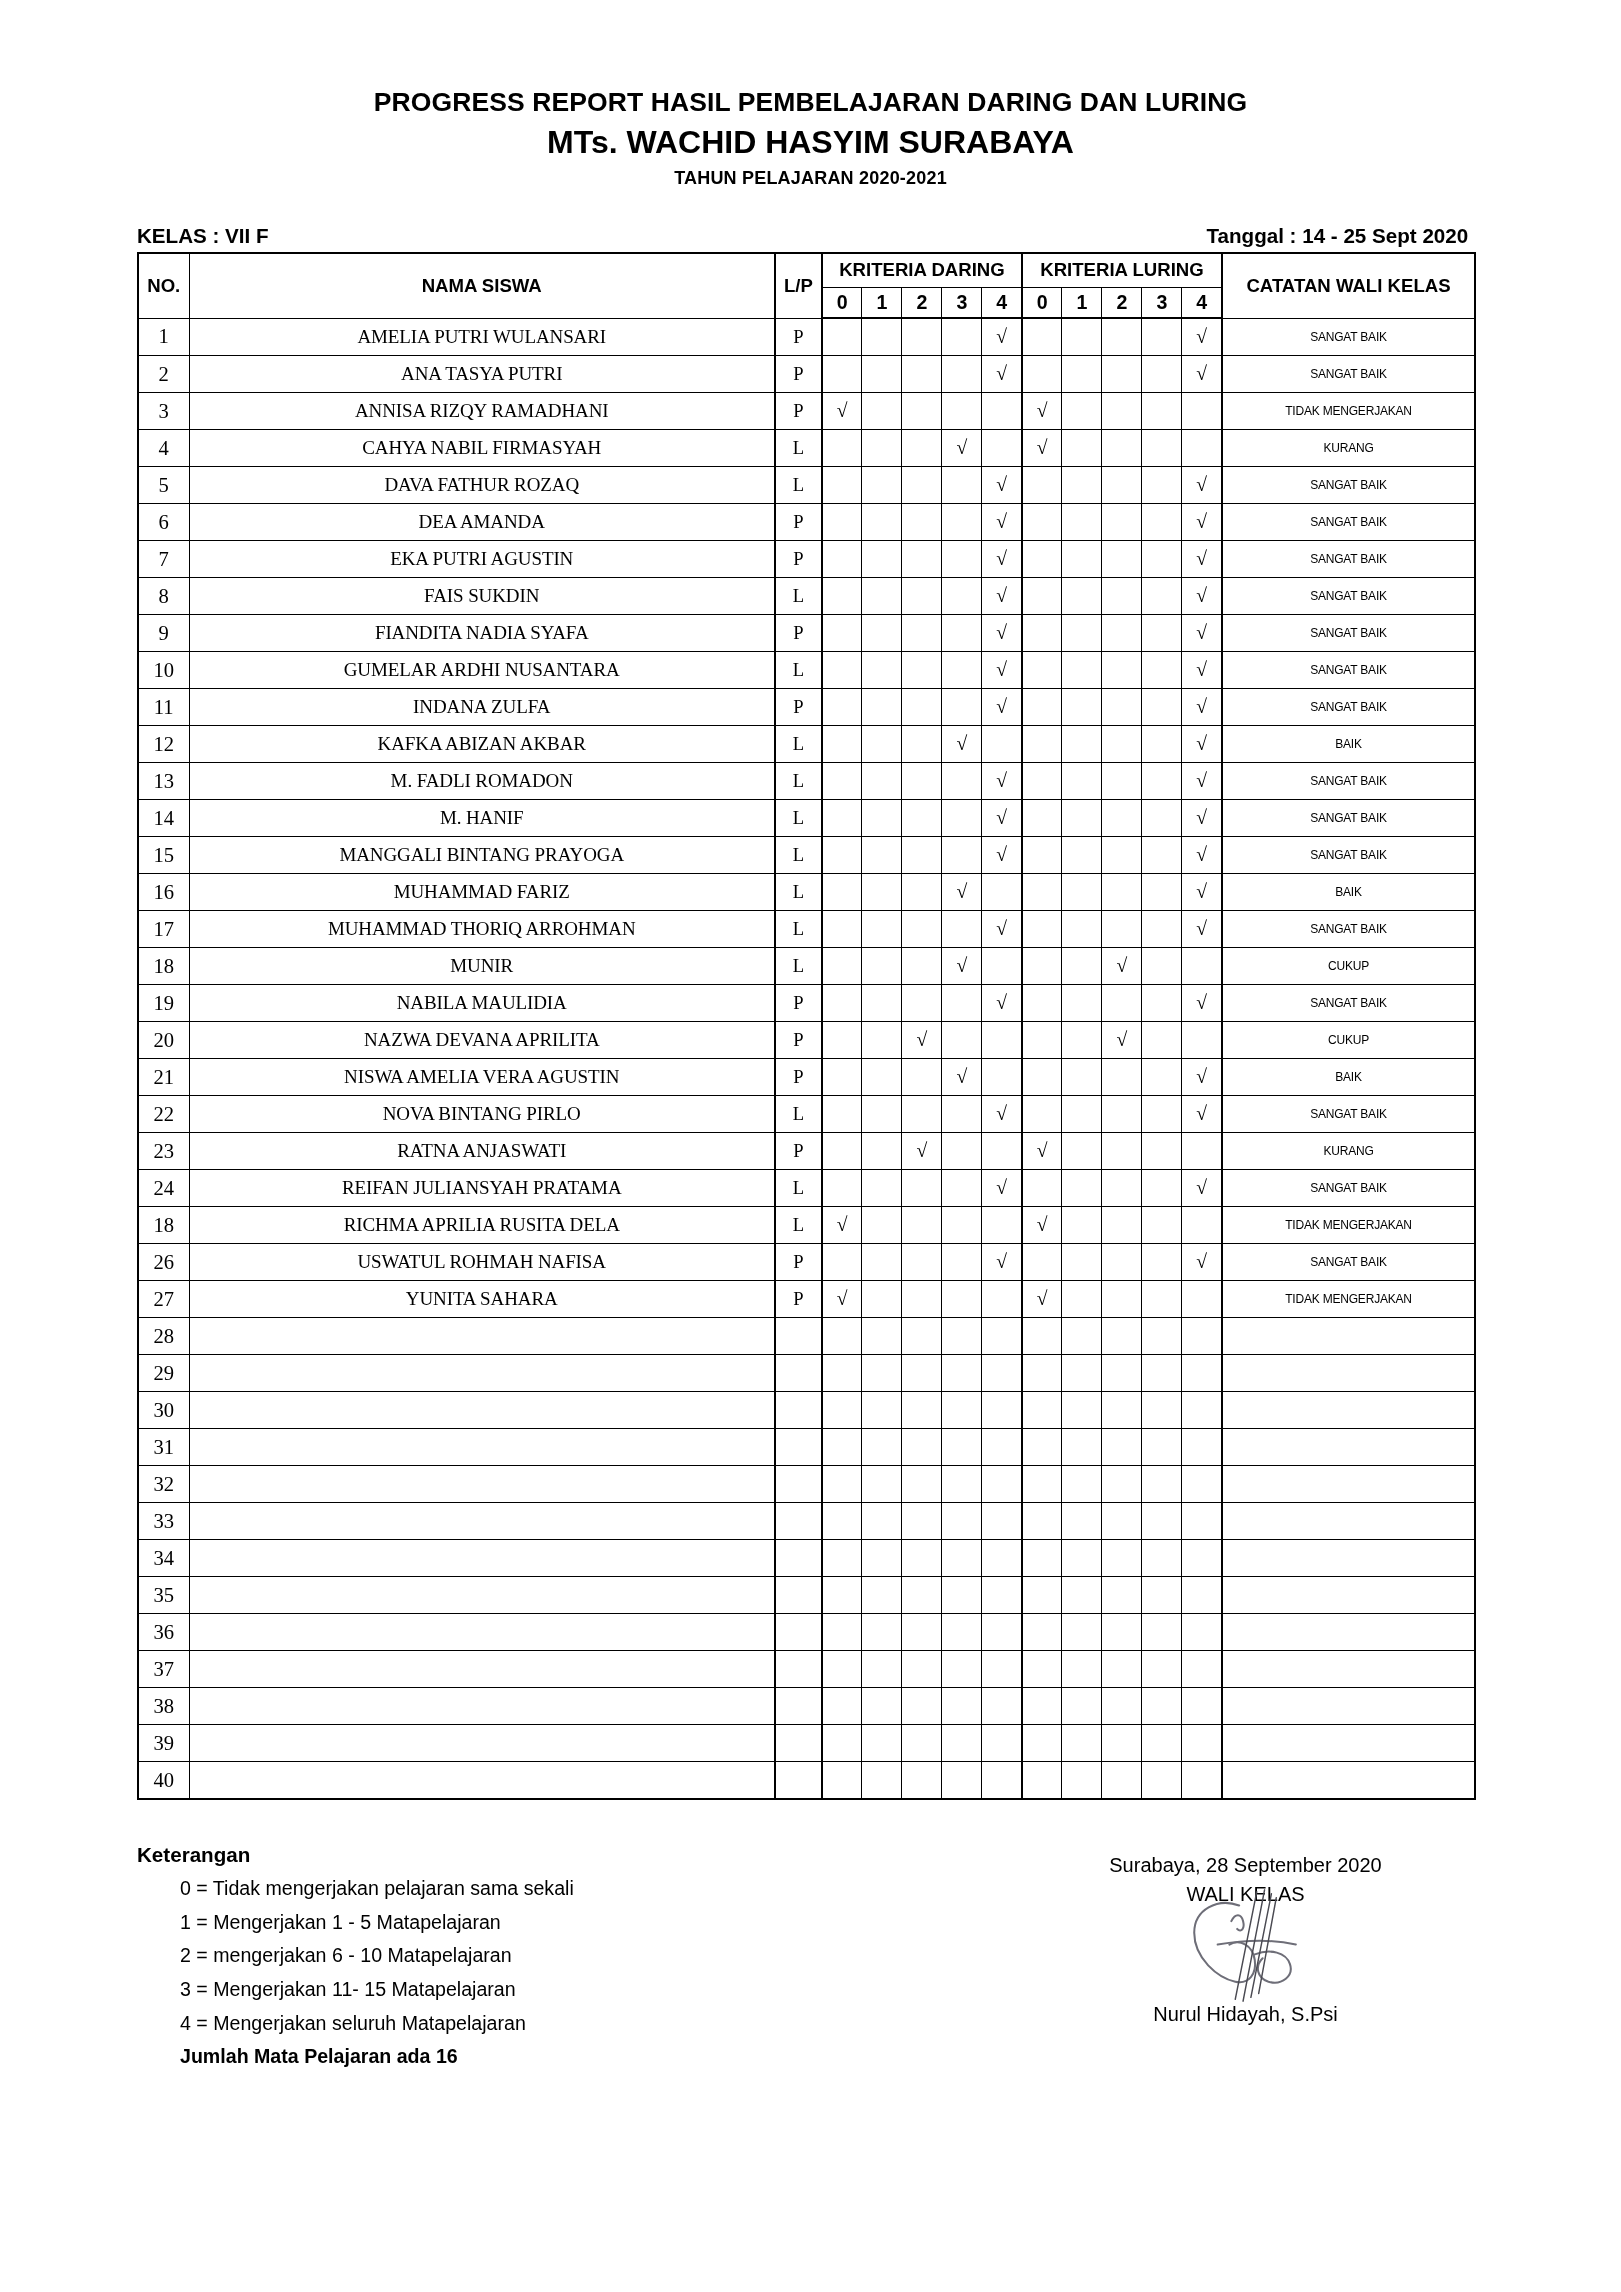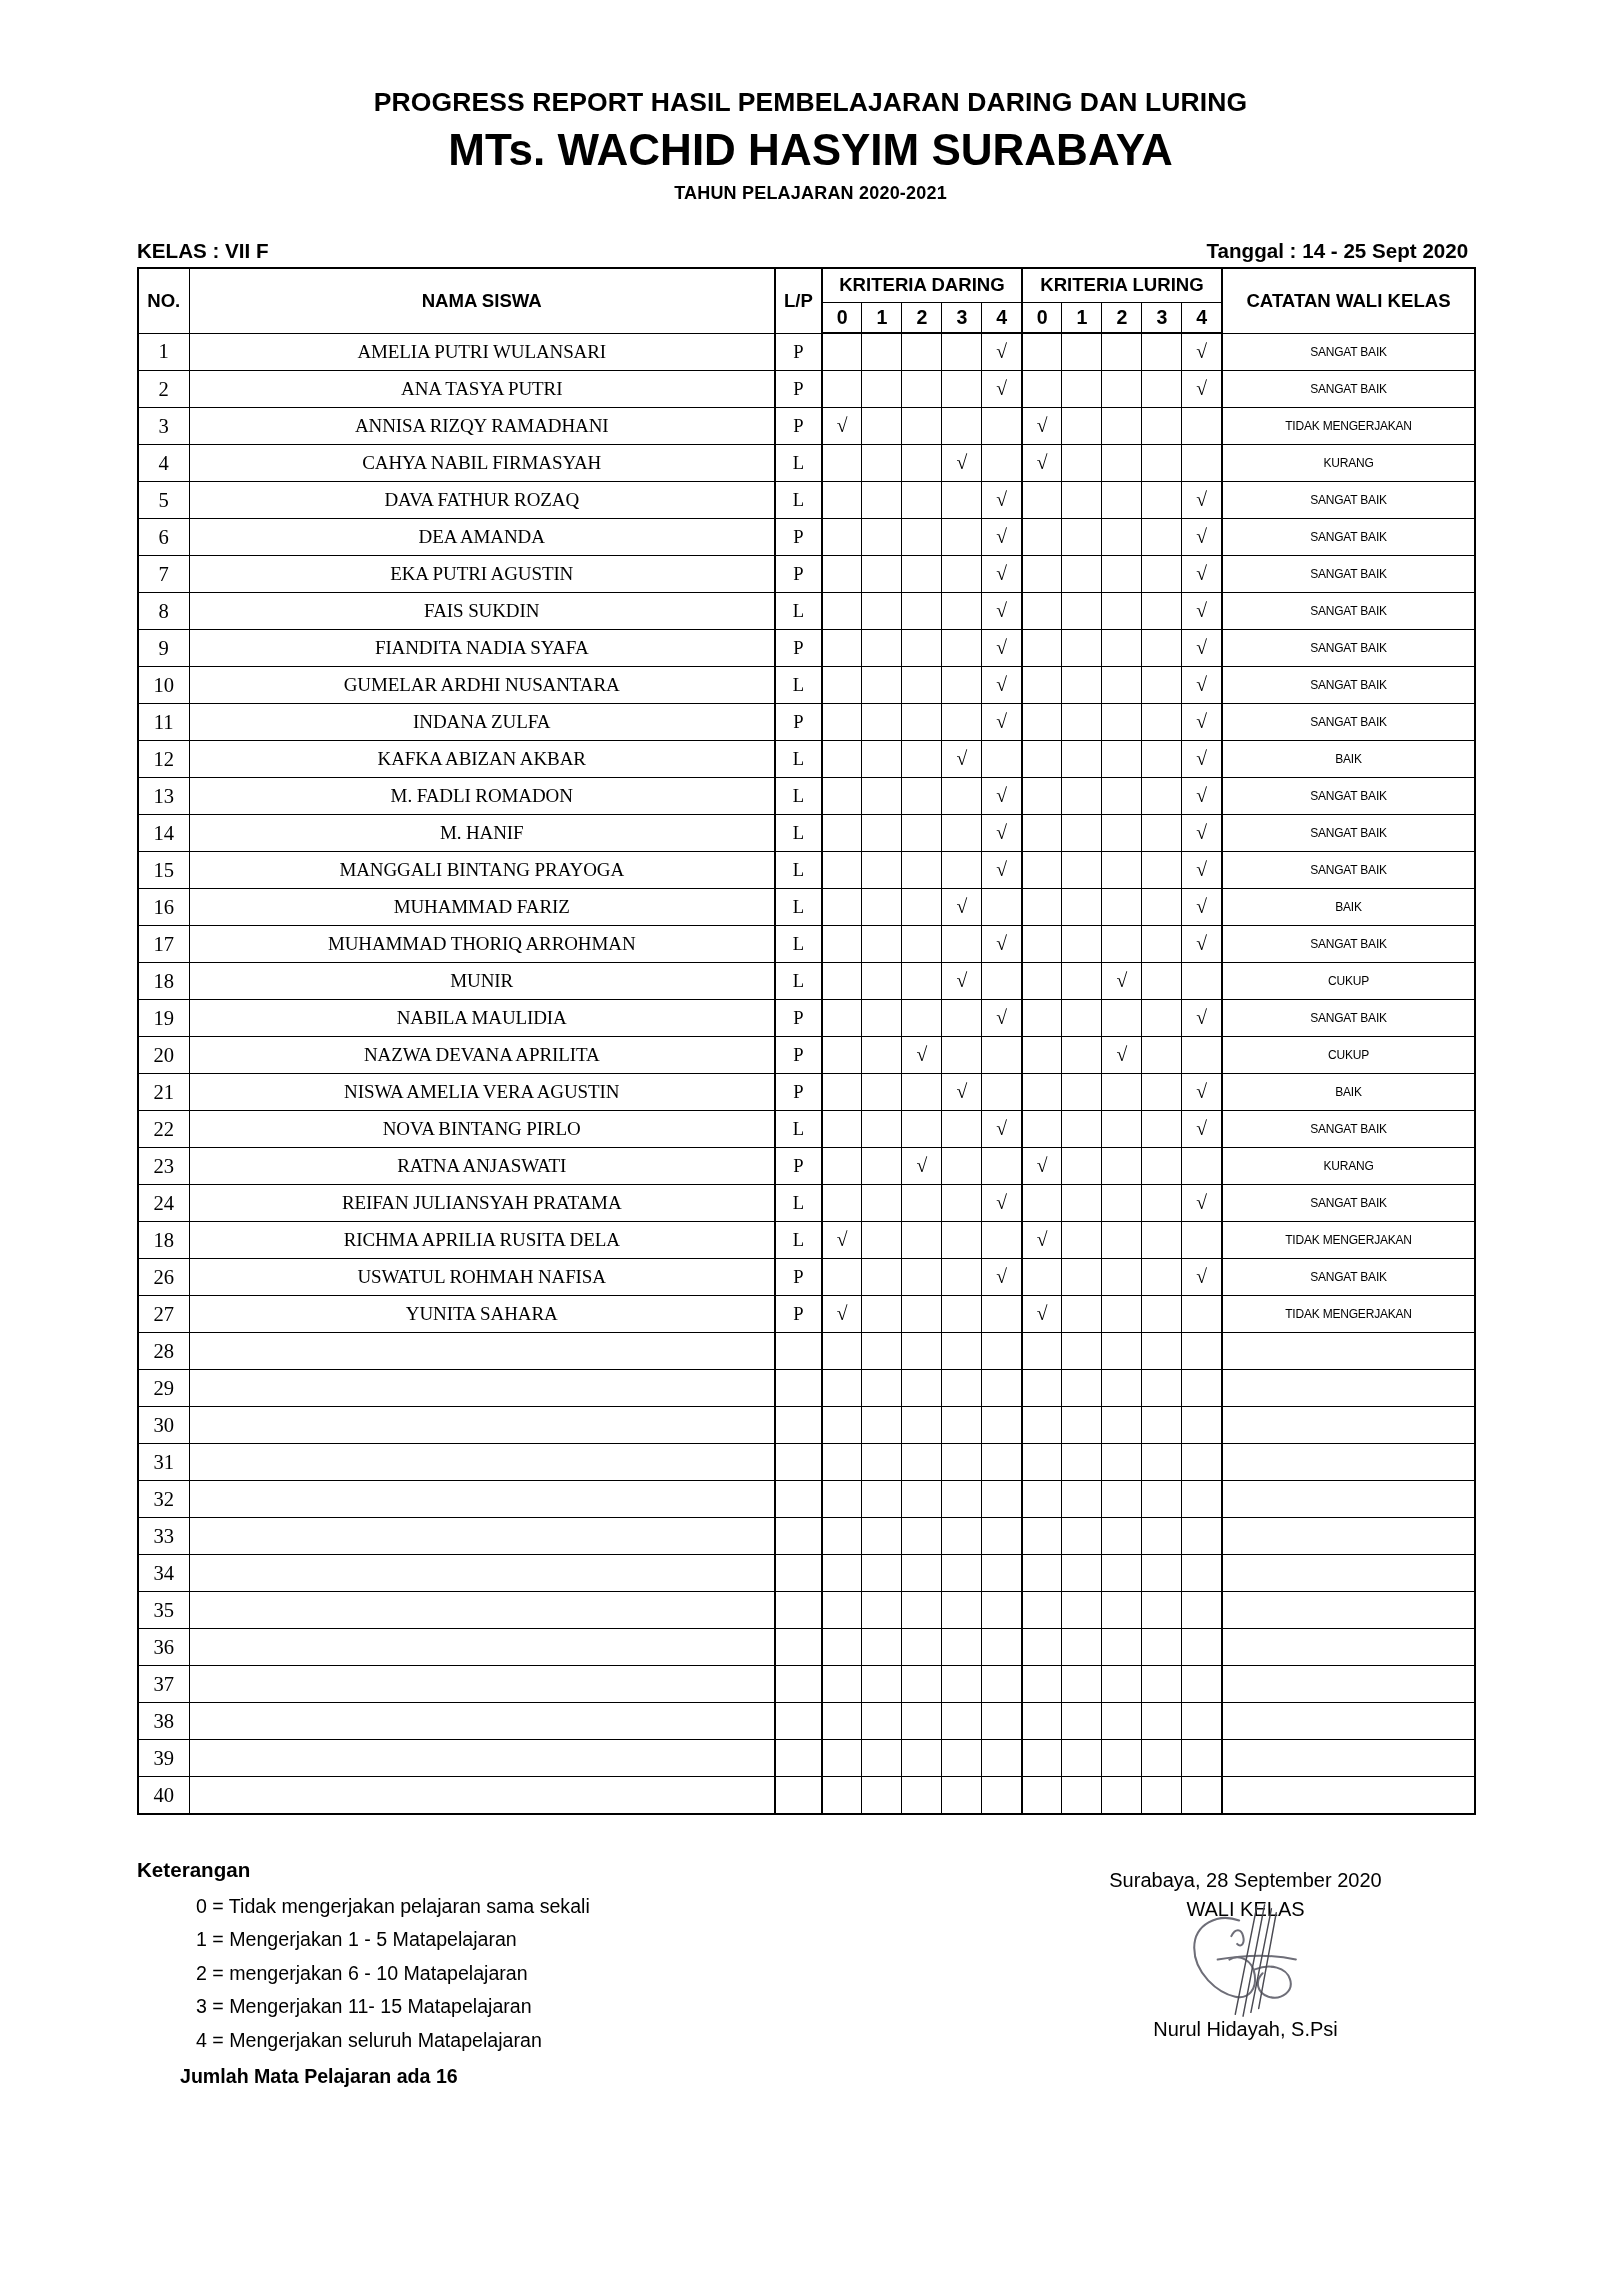--- a/index.html
+++ b/index.html
@@ -7,21 +7,21 @@
     width:1621px;height:2293px;
     font-family:"Liberation Sans",sans-serif;
     color:#000;
     -webkit-font-smoothing:antialiased;
   }
   .page{position:relative;width:1621px;height:2293px;box-sizing:border-box;padding:0;}
 
   
   .titles{text-align:center;padding-top:86px;}
   .t1{font-size:26.5px;font-weight:bold;letter-spacing:0.1px;line-height:1.22;}
-  .t2{font-size:44px;font-weight:bold;line-height:1.25;margin-top:3.9px;}
+  .t2{font-size:32px;font-weight:bold;line-height:1.25;margin-top:3.9px;}
   .t3{font-size:18px;font-weight:bold;margin-top:5.9px;letter-spacing:0.2px;}
 
   
   .meta{
     display:flex;justify-content:space-between;align-items:flex-end;
     margin:35px 145px 3.9px 137px;
     font-size:20.6px;font-weight:bold;
   }
   .meta .right{padding-right:7.8px;}
 
@@ -71,21 +71,21 @@
   tbody tr:last-child td{border-bottom:2.9px solid #000;}
 
   
   .footer{
     position:relative;
     margin:45px 145px 0 137px;
     display:flex;justify-content:space-between;
   }
   .keterangan{font-size:19.6px;line-height:1.0;}
   .keterangan .kt-title{font-weight:bold;font-size:20.6px;margin-bottom:13.7px;}
-  .keterangan ul{list-style:none;margin:16px;padding:0 0 0 43px;}
+  .keterangan ul{list-style:none;margin:0;padding:0 0 0 43px;}
   .keterangan li{margin-bottom:14px;white-space:nowrap;}
   .keterangan .total{font-weight:bold;padding-left:43px;margin-top:2px;white-space:nowrap;}
 
   .signblock{text-align:center;position:relative;width:461px;padding-top:5.9px;}
   .signblock .line{font-size:20px;line-height:1.45;white-space:nowrap;}
   .sigimg{height:102px;position:relative;margin-top:-7.8px;}
   .sigimg svg{position:absolute;left:50%;transform:translateX(-50%);top:-17.6px;}
   .signblock .sname{font-size:20px;position:relative;z-index:2;}
 </style>
 </head>

